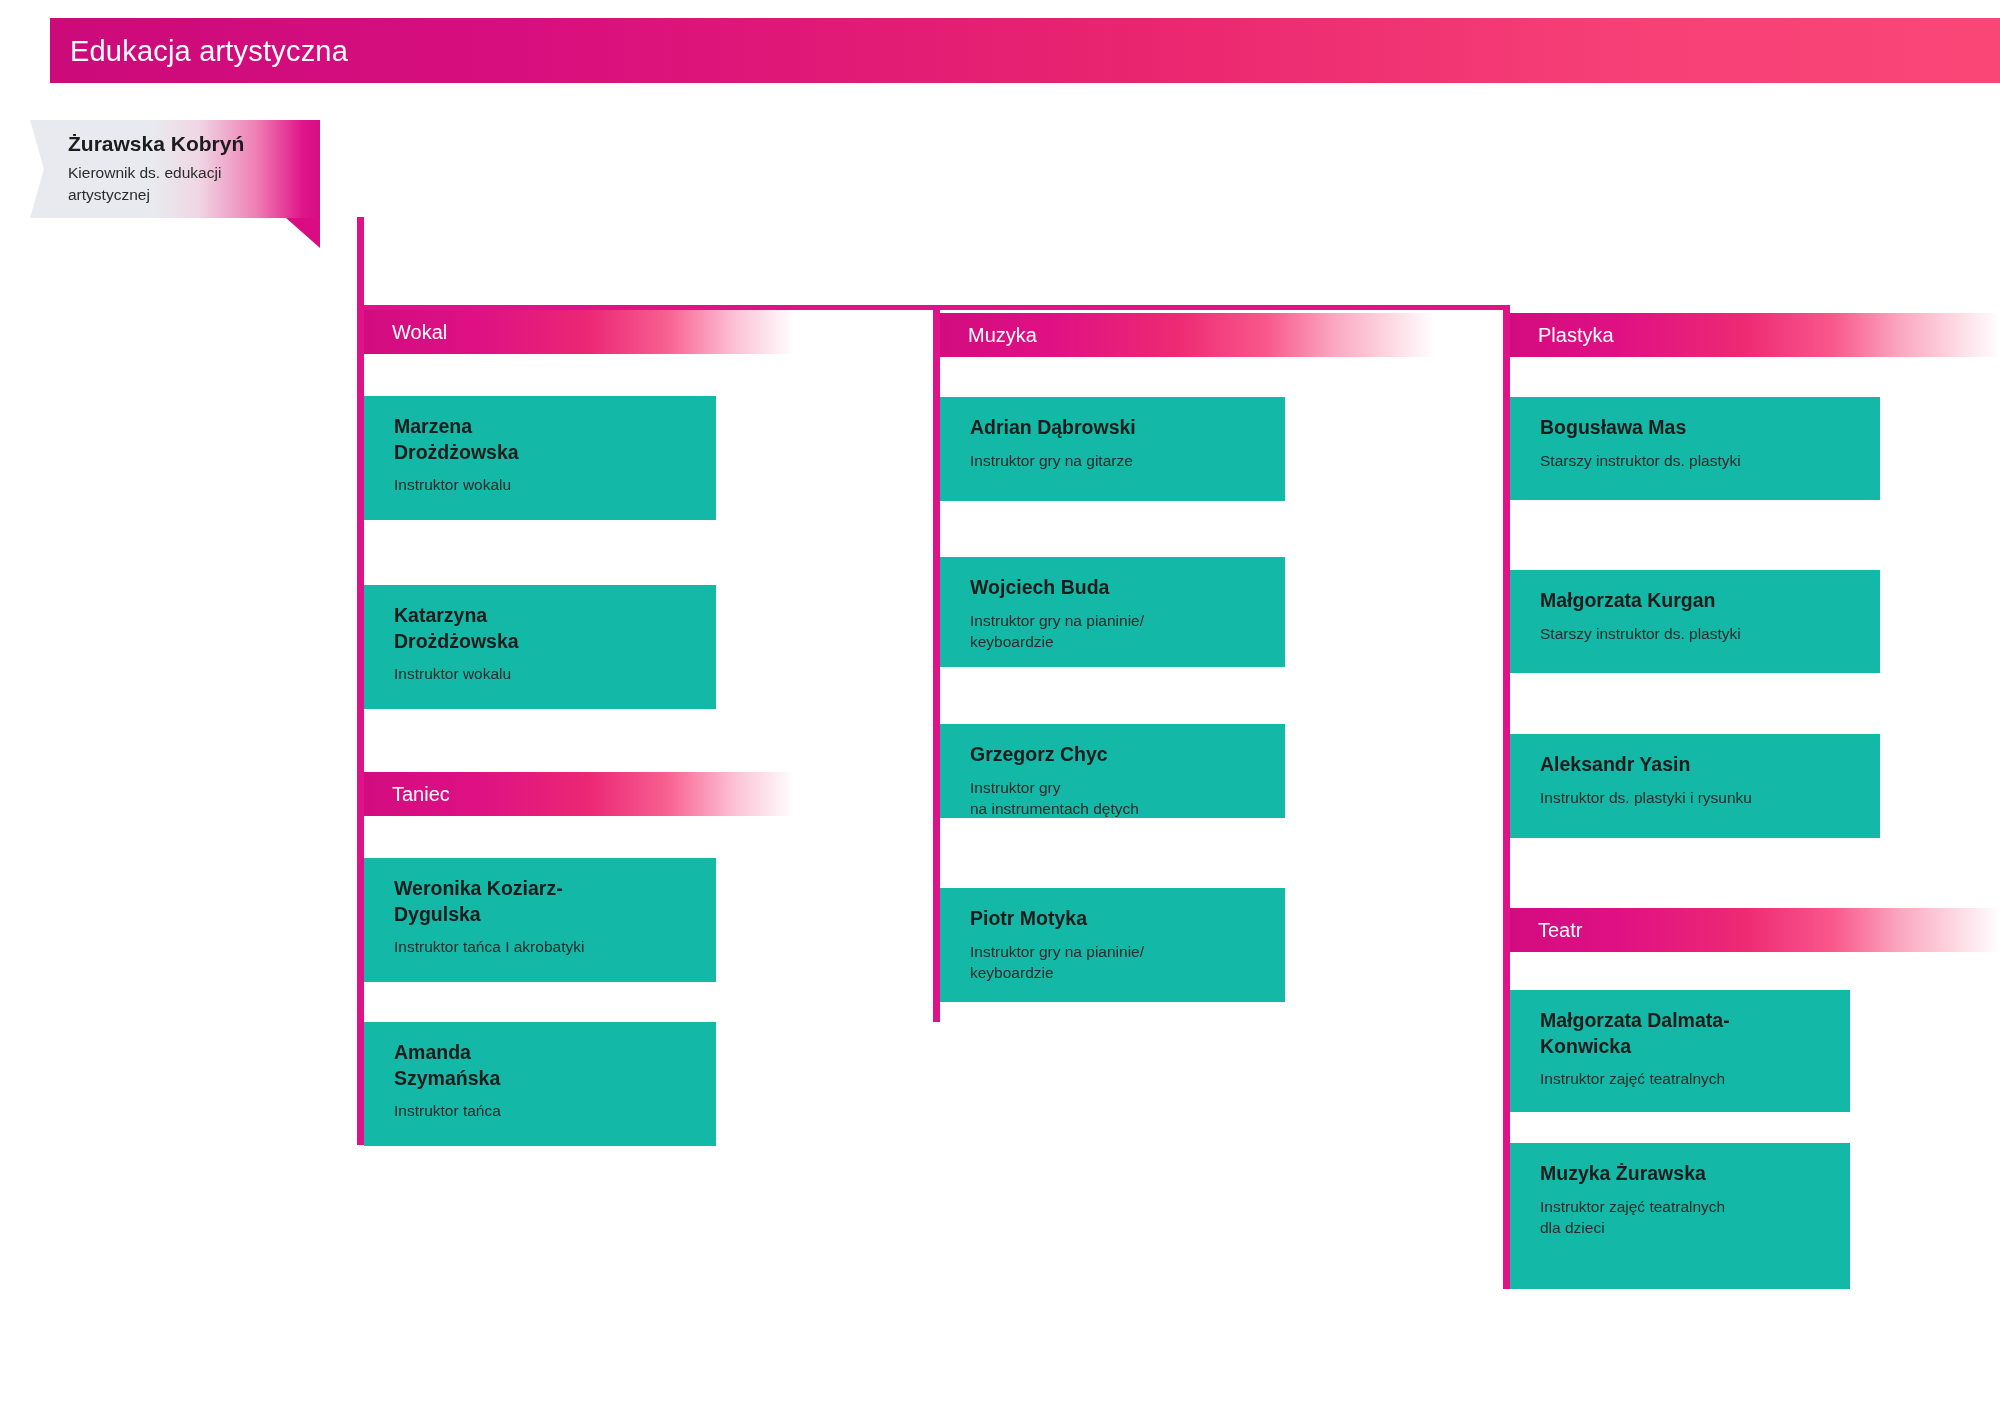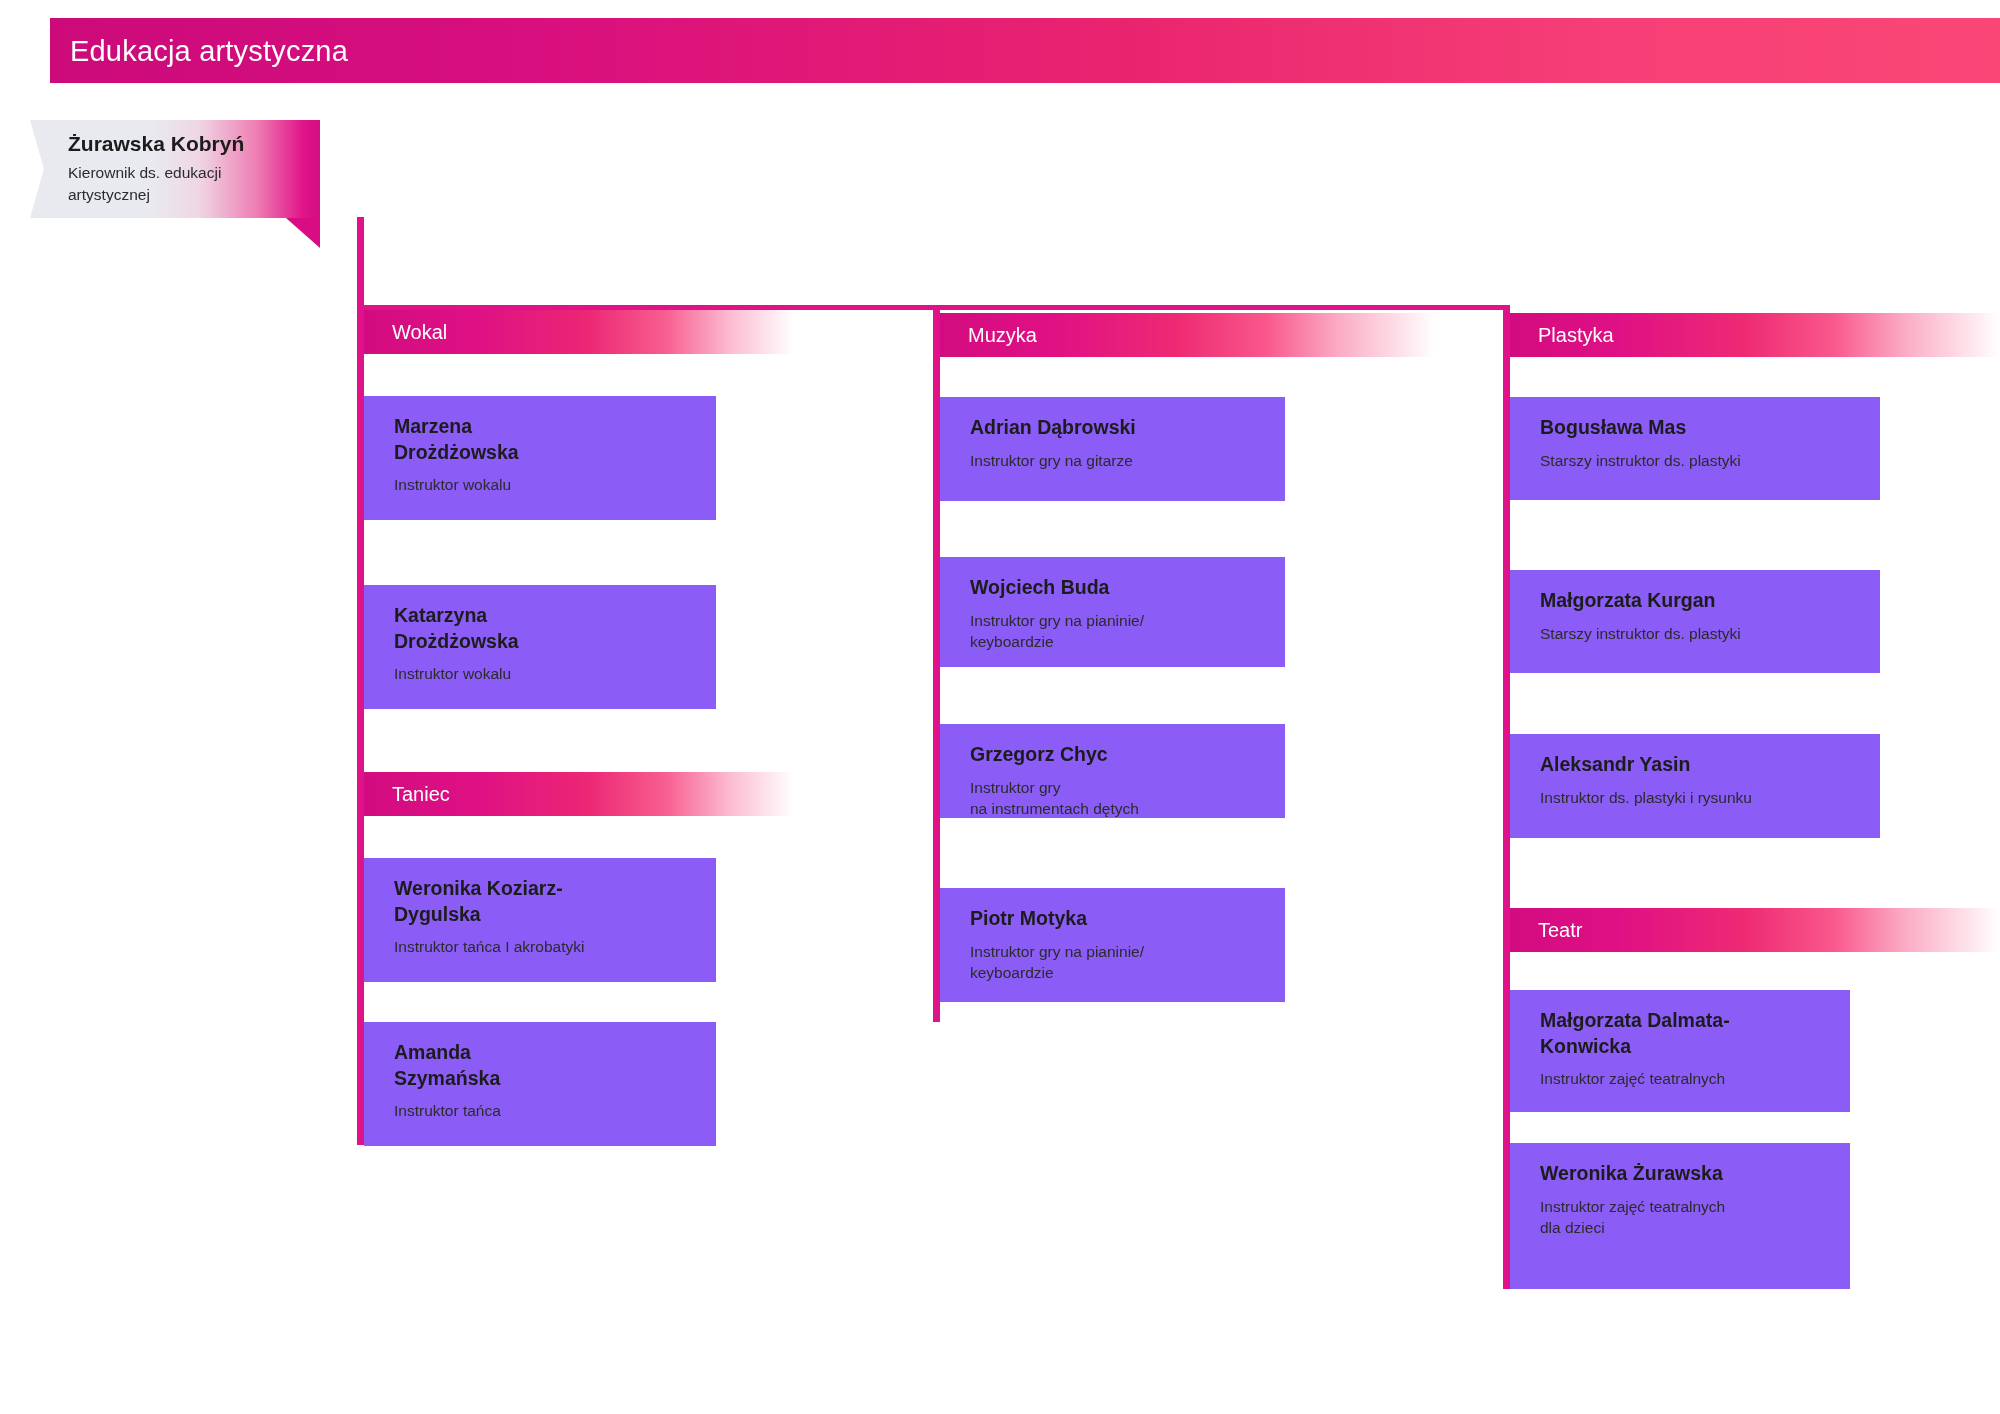--- a/index.html
+++ b/index.html
@@ -128,21 +128,21 @@
     transform: translateY(-50%);
     color: #ffffff;
     font-size: 20px;
     font-weight: 400;
     white-space: nowrap;
   }
 
   
   .card {
     position: absolute;
-    background: #8b5cf6;
+    background: #14b8a6;
     box-sizing: border-box;
     padding: 18px 22px 16px 30px;
   }
   .card-name {
     font-size: 19.5px;
     font-weight: bold;
     color: #1c1c1c;
     line-height: 1.32;
     margin: 0 0 9px 0;
     white-space: pre-line;
@@ -250,16 +250,16 @@
 <div class="section-head" style="left:1510px; top:908px; width:490px;">
   <div class="bar"></div>
   <div class="section-title">Teatr</div>
 </div>
 <div class="card" style="left:1510px; top:990px; width:340px; height:122px;">
   <p class="card-name">Małgorzata Dalmata-
 Konwicka</p>
   <p class="card-role">Instruktor zajęć teatralnych</p>
 </div>
 <div class="card" style="left:1510px; top:1143px; width:340px; height:146px;">
-  <p class="card-name">Weronika Żurawska</p>
+  <p class="card-name">Muzyka Żurawska</p>
   <p class="card-role">Instruktor zajęć teatralnych
 dla dzieci</p>
 </div>
 
 </body></html>

